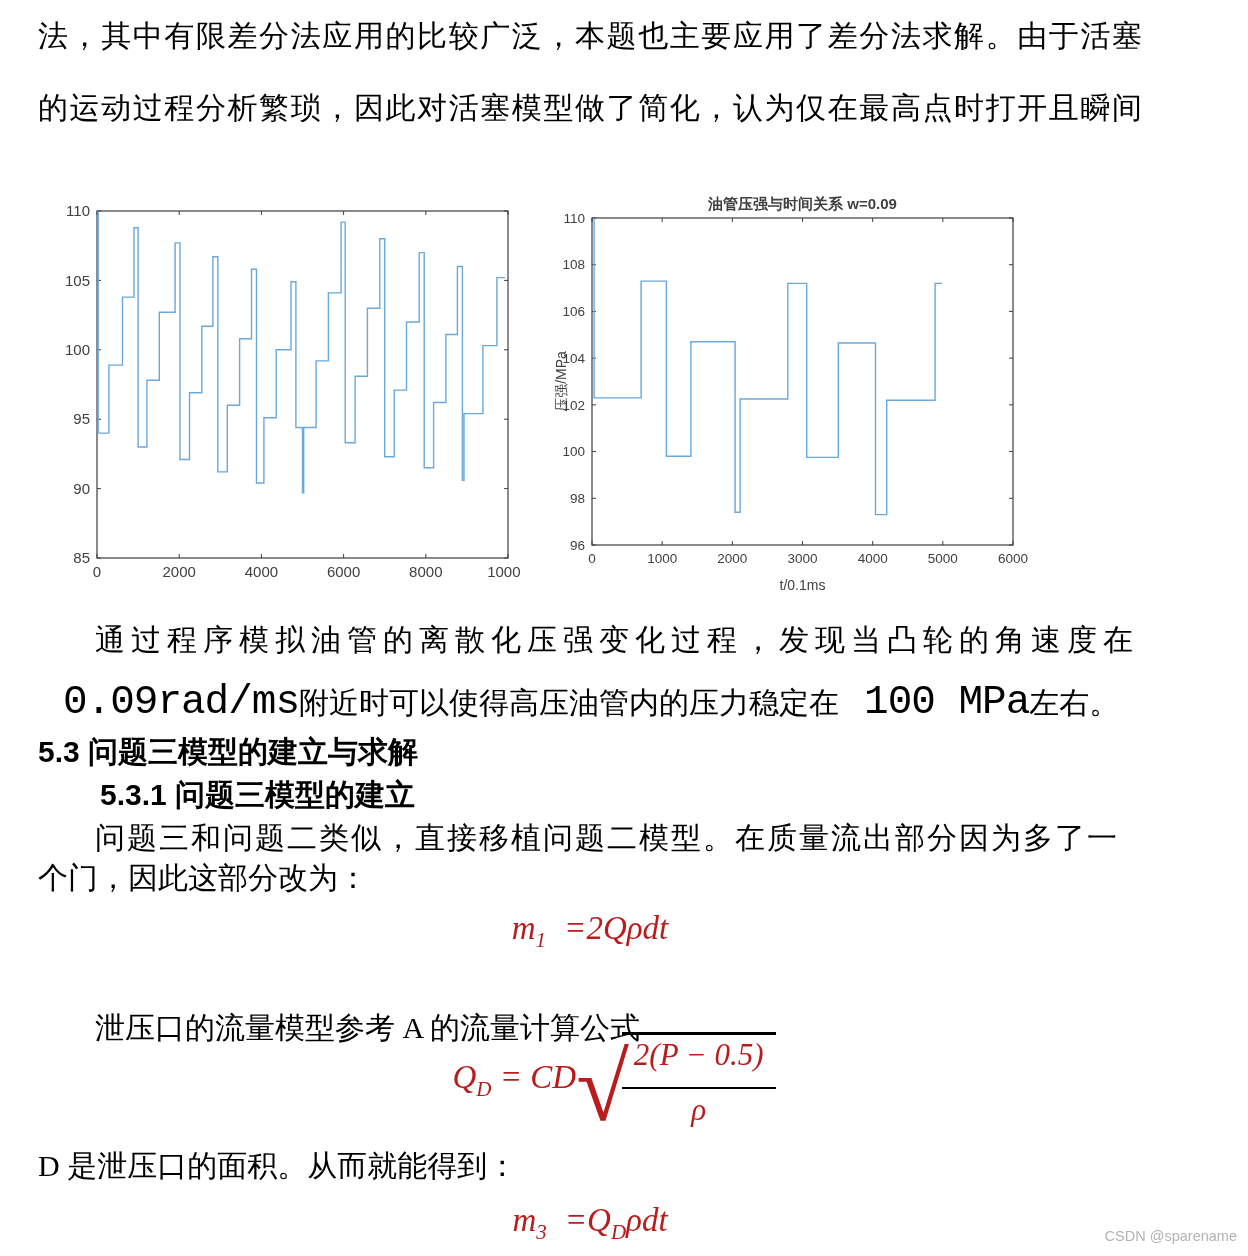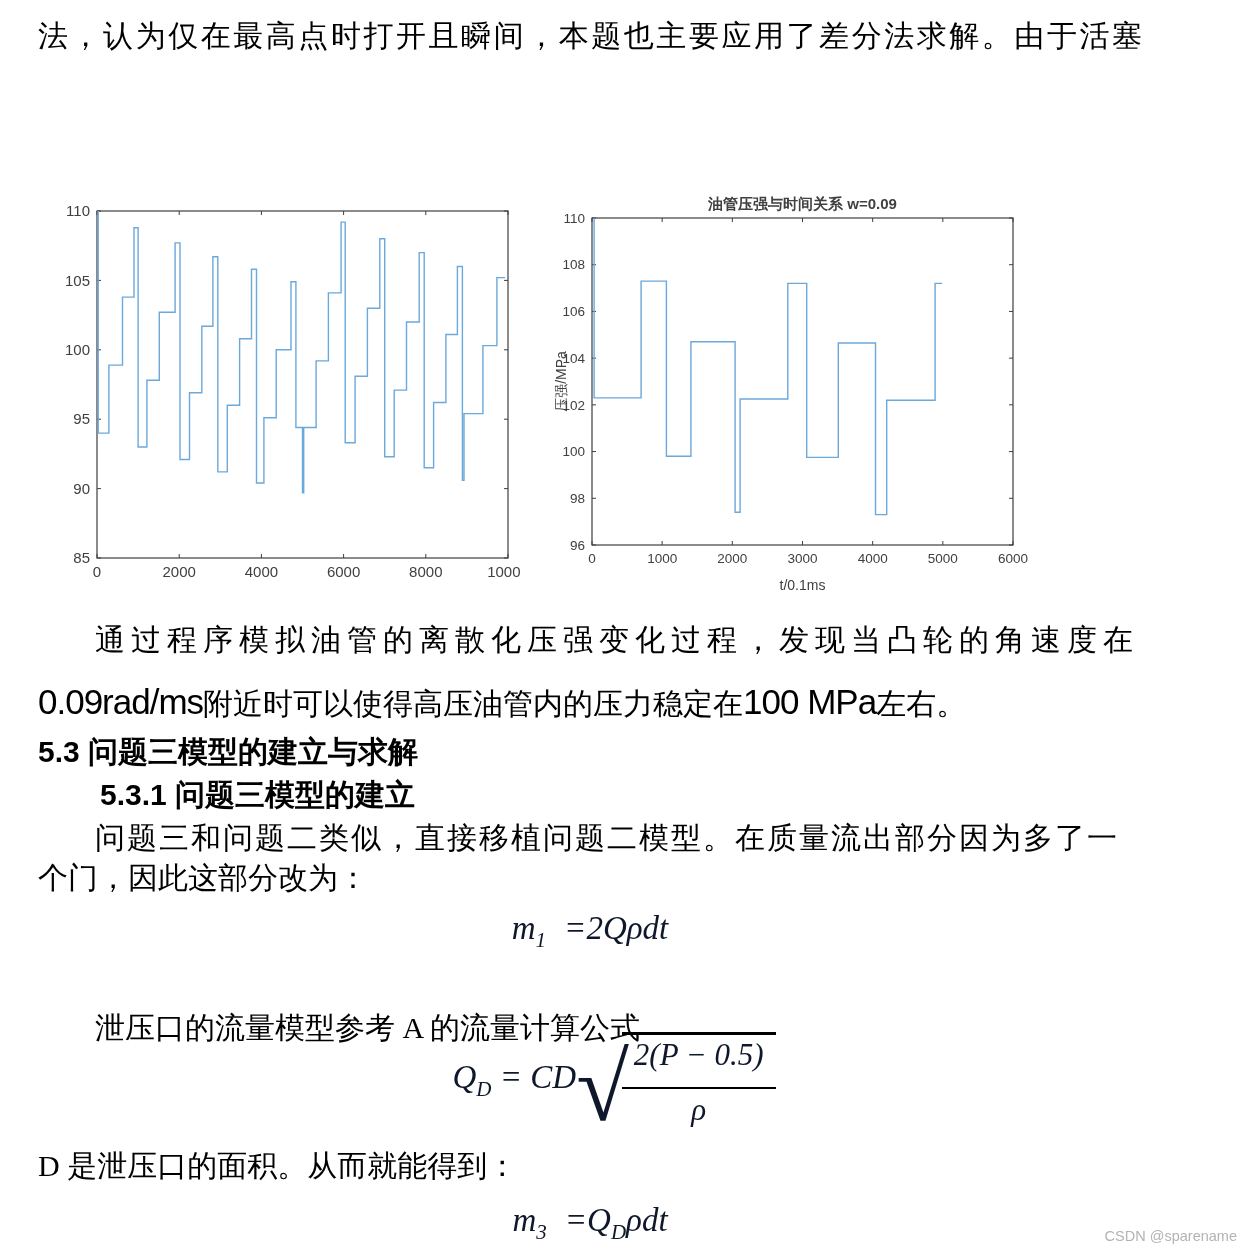--- a/index.html
+++ b/index.html
@@ -6,45 +6,46 @@
   body{
     width:1248px;height:1256px;position:relative;background:#ffffff;overflow:hidden;
     font-family:"Liberation Serif","DejaVu Serif",serif;color:#000;
   }
   .abs{position:absolute;}
   
   .para-line{font-size:30px;line-height:44px;white-space:nowrap;}
   .just{width:1104px;text-align:justify;text-align-last:justify;white-space:normal;line-height:72px;}
   .ls2{letter-spacing:2px;}
   .ls6{letter-spacing:6px;}
-  .mono{font-family:Liberation Sans, sans-serif;font-size:35px;letter-spacing:-1px;}
+  .mono{font-family:Liberation Mono, monospace;font-size:41px;letter-spacing:-1px;margin-left:25px;}
   
   .heading{font-family:"Liberation Sans","DejaVu Sans",sans-serif;font-weight:bold;font-size:30px;white-space:nowrap;}
   
   .formula-wrap{left:38px;width:1104px;text-align:center;}
-  .formula{font-family:"Liberation Serif","DejaVu Serif",serif;font-style:italic;font-size:33px;color:#0f172a;}
+  .formula{font-family:"Liberation Serif","DejaVu Serif",serif;font-style:italic;font-size:33px;color:#b91c1c;}
   .formula sub{font-size:21px;font-style:italic;}
   .fgap{display:inline-block;width:18px;}
   .qd-row{display:inline-flex;align-items:center;margin-left:48px;}
   .sqrt{font-style:normal;font-size:96px;line-height:0;position:relative;top:8px;margin-right:-7px;font-weight:normal;}
   .frac{display:inline-flex;flex-direction:column;align-items:center;border-top:3px solid #000;font-size:31px;}
   .frac .num{border-bottom:2.5px solid #000;padding:2px 12px 14px 12px;text-align:center;}
   .frac .den{padding-top:3px;}
   
   .chart{position:absolute;}
   .chart svg{position:absolute;left:0;top:0;}
   .chart text{font-family:"Liberation Sans","DejaVu Sans",sans-serif;}
   
   .watermark{font-family:"Liberation Sans","DejaVu Sans",sans-serif;font-size:14.5px;color:#b3b3b7;white-space:nowrap;text-align:right;}
 </style>
 </head>
 <body>
 
 <div class="abs" style="left:38px;top:0px;">
-  <div class="para-line just">法，认为仅在最高点时打开且瞬间，本题也主要应用了差分法求解。由于活塞</div>
+  <div class="para-line just">法，其中有限差分法应用的比较广泛，本题也主要应用了差分法求解。由于活塞</div>
+  <div class="para-line just">的运动过程分析繁琐，因此对活塞模型做了简化，认为仅在最高点时打开且瞬间</div>
 </div>
 
 <div class="chart" style="left:60px;top:195px;width:460px;height:400px;">
   <svg width="460" height="400" viewBox="0 0 460 400">
       <rect x="37" y="16" width="411" height="347" fill="none" stroke="#3e3e3e" stroke-width="1.2"></rect>
       <line x1="37" y1="363" x2="37" y2="359" stroke="#3e3e3e" stroke-width="1"></line>
       <line x1="37" y1="16" x2="37" y2="20" stroke="#3e3e3e" stroke-width="1"></line>
       <text x="37" y="382" text-anchor="middle" font-size="15" fill="#404040">0</text>
       <line x1="119.2" y1="363" x2="119.2" y2="359" stroke="#3e3e3e" stroke-width="1"></line>
       <line x1="119.2" y1="16" x2="119.2" y2="20" stroke="#3e3e3e" stroke-width="1"></line>

